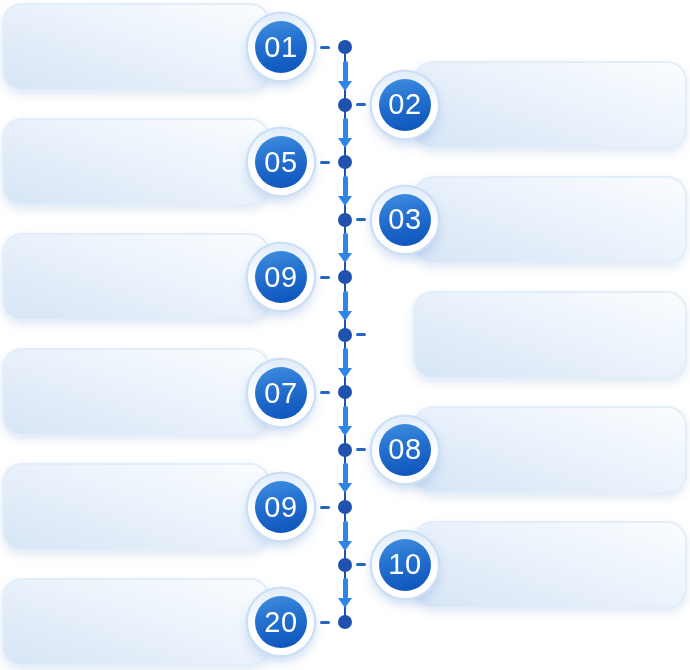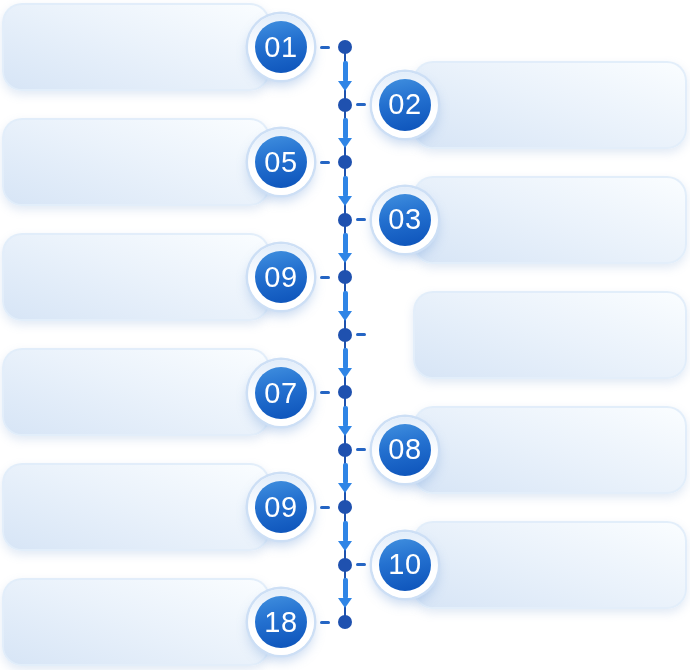--- a/index.html
+++ b/index.html
@@ -228,16 +228,16 @@
     <div class="dash" style="left: 356px; top: 563px;"></div>
     <div class="circle" style="left: 372px; top: 531.5px; text-align: center;">
       <div class="circle-inner">
         <span>10</span>
       </div>
     </div>
     <div class="tl-dot" style="left: 338px; top: 615px;"></div>
     <div class="dash" style="left: 320px; top: 620.5px;"></div>
     <div class="circle" style="left: 248px; top: 589px;">
       <div class="circle-inner">
-        <span>18</span>
+        <span>20</span>
       </div>
     </div>
   </div>
 
 </body></html>

